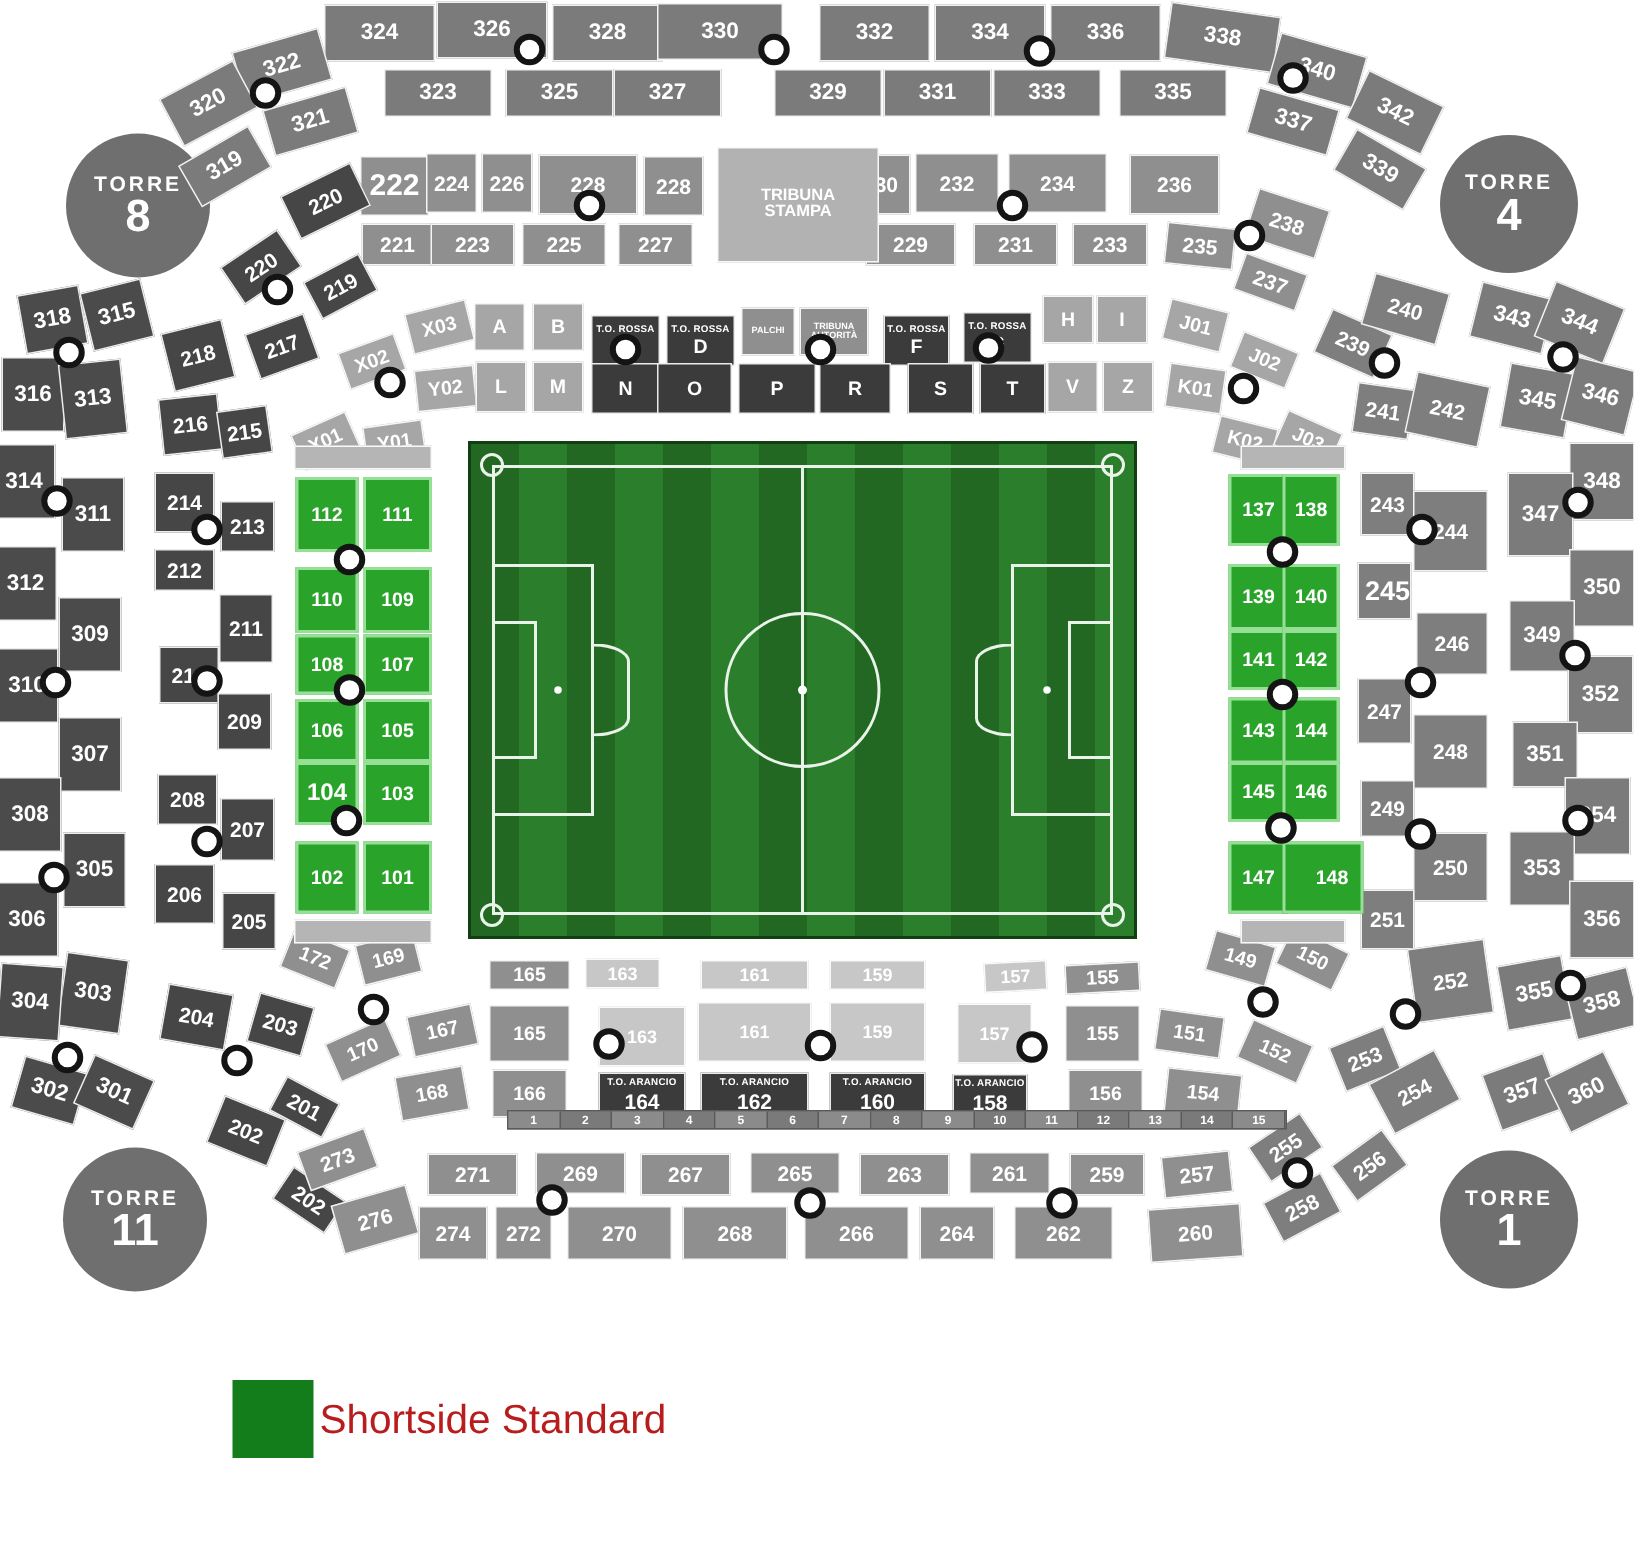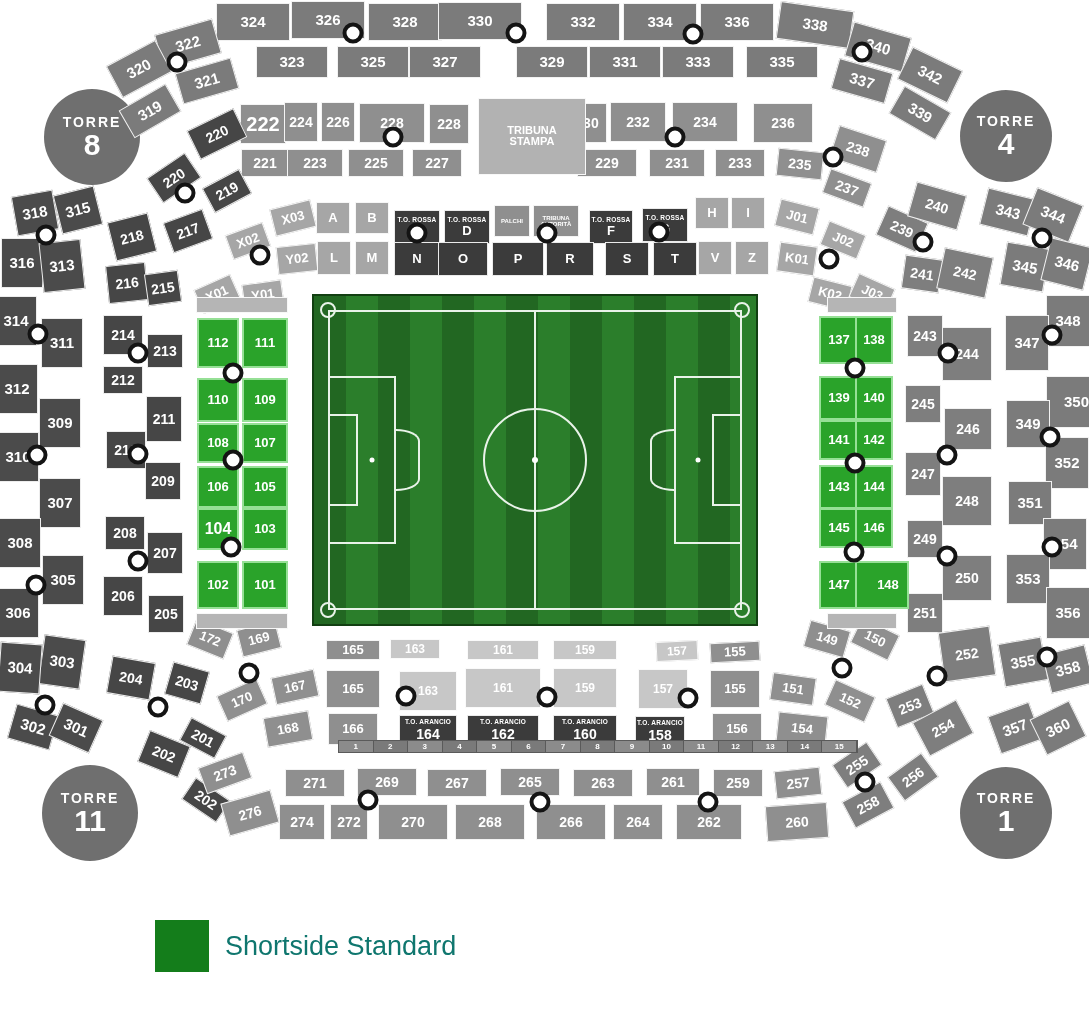--- a/index.html
+++ b/index.html
@@ -44,21 +44,21 @@
   .p-spot{position:absolute;top:50%;width:5px;height:5px;background:#fff;border-radius:50%;transform:translate(-50%,-50%);}
   .p-spot-l{left:58px;}
   .p-spot-r{left:calc(100% - 58px);}
   .p-corner{position:absolute;width:16px;height:16px;border:2px solid #e9f3e9;border-radius:50%;transform:translate(-50%,-50%);}
   #ticks{position:absolute;display:flex;background:#6f6f6f;z-index:4;border:1px solid #5a5a5a;box-sizing:border-box;}
   #ticks .cell{flex:1;display:flex;align-items:center;justify-content:center;color:#fff;font-size:8px;font-weight:bold;border-right:1px solid #5a5a5a;}
   #ticks .cell:nth-child(odd){background:#8b8b8b;}
   #ticks .cell:nth-child(even){background:#7a7a7a;}
   .legend{position:absolute;left:155px;top:920px;display:flex;align-items:center;z-index:5;}
   .legend-swatch{width:54px;height:52px;}
-  .legend-label{margin-left:16px;font-size:27px;color:#0f766e;}
+  .legend-label{margin-left:4px;font-size:27px;color:#b91c1c;}
 </style>
 </head>
 <body>
 
 <div id="map">
 
   <div id="pitch" style="left: 312px; top: 294px; width: 446px; height: 332px;">
     <div class="p-border"></div>
     <div class="p-mid"></div>
     <div class="p-circle"></div>
@@ -139,21 +139,21 @@
     <div class="sec c-dark" style="left: 41px; top: 637px; width: 42px; height: 50px; font-size: 15px; transform: rotate(8deg);"><div>303</div></div>
     <div class="sec c-dark" style="left: -1px; top: 643px; width: 42px; height: 50px; font-size: 15px; transform: rotate(4deg);"><div>304</div></div>
     <div class="sec c-dark" style="left: 11px; top: 709px; width: 44px; height: 36px; font-size: 15px; transform: rotate(16deg);"><div>302</div></div>
     <div class="sec c-dark" style="left: 54px; top: 710px; width: 44px; height: 36px; font-size: 15px; transform: rotate(24deg);"><div>301</div></div>
     <div class="sec c-gray" style="left: 983px; top: 193px; width: 50px; height: 38px; font-size: 15px; transform: rotate(14deg);"><div>343</div></div>
     <div class="sec c-gray" style="left: 1028px; top: 195px; width: 50px; height: 40px; font-size: 15px; transform: rotate(22deg);"><div>344</div></div>
     <div class="sec c-gray" style="left: 1003px; top: 245px; width: 44px; height: 44px; font-size: 15px; transform: rotate(10deg);"><div>345</div></div>
     <div class="sec c-gray" style="left: 1045px; top: 242px; width: 44px; height: 44px; font-size: 15px; transform: rotate(14deg);"><div>346</div></div>
     <div class="sec c-gray" style="left: 1046px; top: 295px; width: 44px; height: 52px; font-size: 15px;"><div>348</div></div>
     <div class="sec c-gray" style="left: 1005px; top: 315px; width: 44px; height: 56px; font-size: 15px;"><div>347</div></div>
-    <div class="sec c-gray" style="left: 1046px; top: 376px; width: 44px; height: 52px; font-size: 15px; align-items: flex-end;"><div>350</div></div>
+    <div class="sec c-gray" style="left: 1046px; top: 366px; width: 44px; height: 52px; font-size: 15px;"><div>350</div></div>
     <div class="sec c-gray" style="left: 1006px; top: 400px; width: 44px; height: 48px; font-size: 15px;"><div>349</div></div>
     <div class="sec c-gray" style="left: 1045px; top: 437px; width: 44px; height: 52px; font-size: 15px;"><div>352</div></div>
     <div class="sec c-gray" style="left: 1008px; top: 481px; width: 44px; height: 44px; font-size: 15px;"><div>351</div></div>
     <div class="sec c-gray" style="left: 1043px; top: 518px; width: 44px; height: 52px; font-size: 15px;"><div>354</div></div>
     <div class="sec c-gray" style="left: 1006px; top: 554px; width: 44px; height: 50px; font-size: 15px;"><div>353</div></div>
     <div class="sec c-gray" style="left: 1046px; top: 587px; width: 44px; height: 52px; font-size: 15px;"><div>356</div></div>
     <div class="sec c-gray" style="left: 1001px; top: 640px; width: 44px; height: 44px; font-size: 15px; transform: rotate(-10deg);"><div>355</div></div>
     <div class="sec c-gray" style="left: 1046px; top: 649px; width: 44px; height: 40px; font-size: 15px; transform: rotate(-14deg);"><div>358</div></div>
     <div class="sec c-gray" style="left: 993px; top: 708px; width: 44px; height: 40px; font-size: 15px; transform: rotate(-20deg);"><div>357</div></div>
     <div class="sec c-gray" style="left: 1036px; top: 708px; width: 44px; height: 40px; font-size: 15px; transform: rotate(-26deg);"><div>360</div></div>
@@ -199,21 +199,21 @@
     <div class="sec c-dark2" style="left: 168px; top: 666px; width: 38px; height: 34px; font-size: 14px; transform: rotate(16deg);"><div>203</div></div>
     <div class="sec c-dark2" style="left: 183px; top: 725px; width: 40px; height: 26px; font-size: 14px; transform: rotate(28deg);"><div>201</div></div>
     <div class="sec c-dark2" style="left: 142px; top: 737px; width: 44px; height: 34px; font-size: 14px; transform: rotate(22deg);"><div>202</div></div>
     <div class="sec c-dark2" style="left: 185px; top: 787px; width: 42px; height: 26px; font-size: 14px; transform: rotate(34deg);"><div>202</div></div>
     <div class="sec c-gray2" style="left: 880px; top: 213px; width: 44px; height: 32px; font-size: 14px; transform: rotate(24deg);"><div>239</div></div>
     <div class="sec c-gray2" style="left: 911px; top: 188px; width: 52px; height: 36px; font-size: 14px; transform: rotate(16deg);"><div>240</div></div>
     <div class="sec c-gray2" style="left: 903px; top: 257px; width: 38px; height: 34px; font-size: 14px; transform: rotate(8deg);"><div>241</div></div>
     <div class="sec c-gray2" style="left: 940px; top: 252px; width: 50px; height: 42px; font-size: 14px; transform: rotate(12deg);"><div>242</div></div>
     <div class="sec c-gray2" style="left: 907px; top: 315px; width: 36px; height: 42px; font-size: 14px;"><div>243</div></div>
     <div class="sec c-gray2" style="left: 942px; top: 327px; width: 50px; height: 54px; font-size: 14px;"><div>244</div></div>
-    <div class="sec c-gray2" style="left: 905px; top: 385px; width: 36px; height: 38px; font-size: 14px;"><div>245</div></div>
+    <div class="sec c-gray2" style="left: 905px; top: 375px; width: 36px; height: 38px; font-size: 18px; align-items: flex-end;"><div>245</div></div>
     <div class="sec c-gray2" style="left: 944px; top: 408px; width: 48px; height: 42px; font-size: 14px;"><div>246</div></div>
     <div class="sec c-gray2" style="left: 905px; top: 452px; width: 36px; height: 44px; font-size: 14px;"><div>247</div></div>
     <div class="sec c-gray2" style="left: 942px; top: 476px; width: 50px; height: 50px; font-size: 14px;"><div>248</div></div>
     <div class="sec c-gray2" style="left: 907px; top: 520px; width: 36px; height: 38px; font-size: 14px;"><div>249</div></div>
     <div class="sec c-gray2" style="left: 942px; top: 555px; width: 50px; height: 46px; font-size: 14px;"><div>250</div></div>
     <div class="sec c-gray2" style="left: 907px; top: 593px; width: 36px; height: 40px; font-size: 14px;"><div>251</div></div>
     <div class="sec c-gray2" style="left: 941px; top: 629px; width: 52px; height: 50px; font-size: 14px; transform: rotate(-8deg);"><div>252</div></div>
     <div class="sec c-gray2" style="left: 890px; top: 690px; width: 40px; height: 32px; font-size: 14px; transform: rotate(-22deg);"><div>253</div></div>
     <div class="sec c-gray2" style="left: 918px; top: 709px; width: 50px; height: 38px; font-size: 14px; transform: rotate(-28deg);"><div>254</div></div>
     <div class="sec c-gray2" style="left: 836px; top: 751px; width: 42px; height: 28px; font-size: 14px; transform: rotate(-34deg);"><div>255</div></div>

